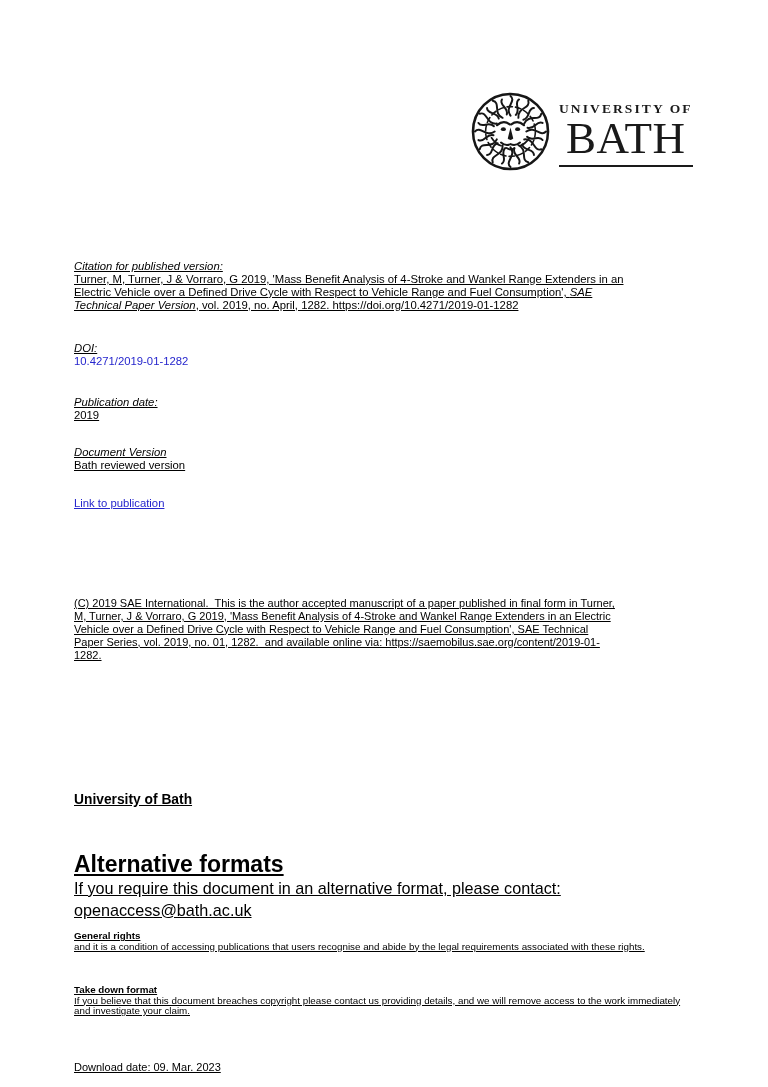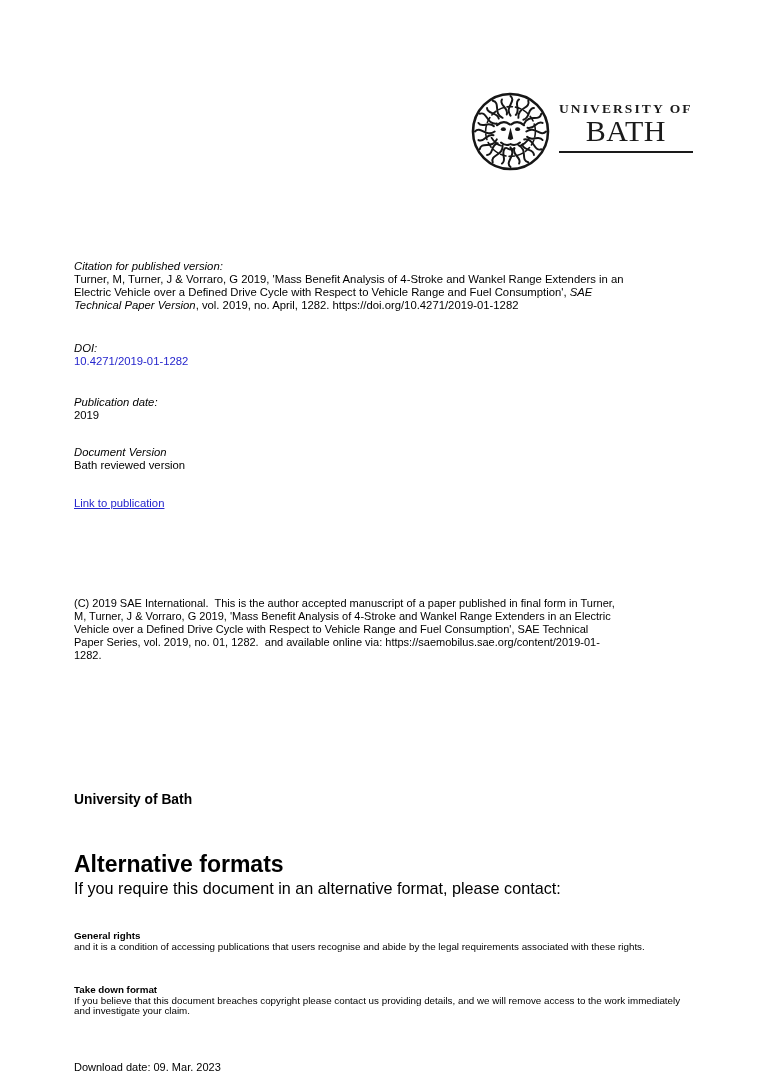--- a/index.html
+++ b/index.html
@@ -4,39 +4,39 @@
 <style>
   * { margin:0; padding:0; box-sizing:border-box; }
   html, body { width:768px; height:1087px; background:#ffffff; }
   body {
     position:relative;
     font-family:"Liberation Sans","DejaVu Sans",sans-serif;
     color:#000000;
     overflow:hidden;
   }
   .abs { position:absolute; }
-  .line { white-space:pre; }
+  .line { white-space:pre;text-decoration:underline; }
   .it { font-style:italic; }
   .b { font-weight:bold; }
   .body-text { font-size:11.3px; line-height:12.9px; }
   .small-text { font-size:9.8px; line-height:10.6px; }
   .link { color:#2626cd; text-decoration:none; cursor:pointer; }
 
   
   .s-logo { left:471px; top:92px; display:flex; gap:9px; align-items:flex-start; }
   .medallion svg { display:block; }
   .logo-text { display:flex; flex-direction:column; padding-top:9px;text-align:center; }
   .logo-top {
     font-family:"Liberation Serif","DejaVu Serif",serif;
     font-weight:700; font-size:13.5px; letter-spacing:2.1px;
     color:#1a1a1a; white-space:pre;
   }
   .logo-bath {
     font-family:"Liberation Serif","DejaVu Serif",serif;
-    font-size:30px; line-height:0.95; letter-spacing:0.5px;
+    font-size:45px; line-height:0.95; letter-spacing:0.5px;
     color:#1a1a1a; border-bottom:2.5px solid #1a1a1a;
     padding-bottom:5px; white-space:pre;
   }
 
   
   .s-citation  { left:74px; top:260px; }
   .s-doi       { left:74px; top:342px; }
   .s-pubdate   { left:74px; top:396px; }
   .s-docver    { left:74px; top:446px; }
   .s-linkpub   { left:74px; top:497px; font-size:11.3px;text-decoration:underline; }
@@ -132,20 +132,21 @@
     <div class="line">Vehicle over a Defined Drive Cycle with Respect to Vehicle Range and Fuel Consumption', SAE Technical</div>
     <div class="line">Paper Series, vol. 2019, no. 01, 1282.  and available online via: https://saemobilus.sae.org/content/2019-01-</div>
     <div class="line">1282.</div>
   </section>
 
 <div class="abs b line s-uob">University of Bath</div>
 
 <section class="abs s-alt">
   <div class="alt-heading line">Alternative formats</div>
   <div class="alt-line line">If you require this document in an alternative format, please contact:</div>
+  <div class="alt-line line">openaccess@bath.ac.uk</div>
 </section>
 
 <section class="abs small-text s-genrights">
   <div class="b line">General rights</div>
   <div>
       <div class="line">and it is a condition of accessing publications that users recognise and abide by the legal requirements associated with these rights.</div>
     </div>
 </section>
 
 <section class="abs small-text s-takedown">

